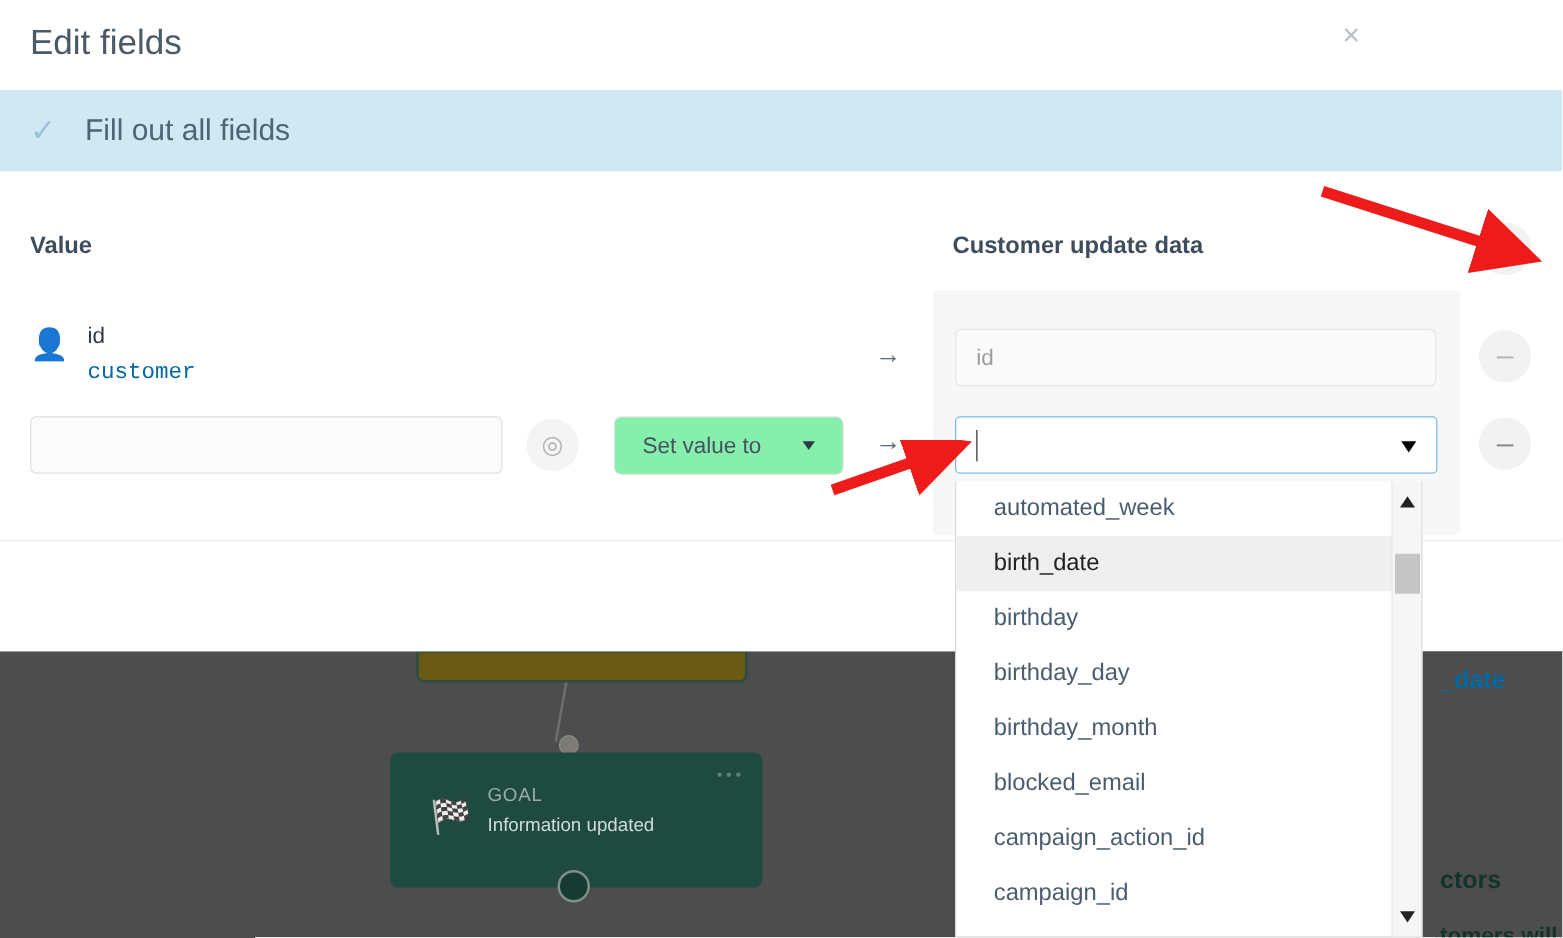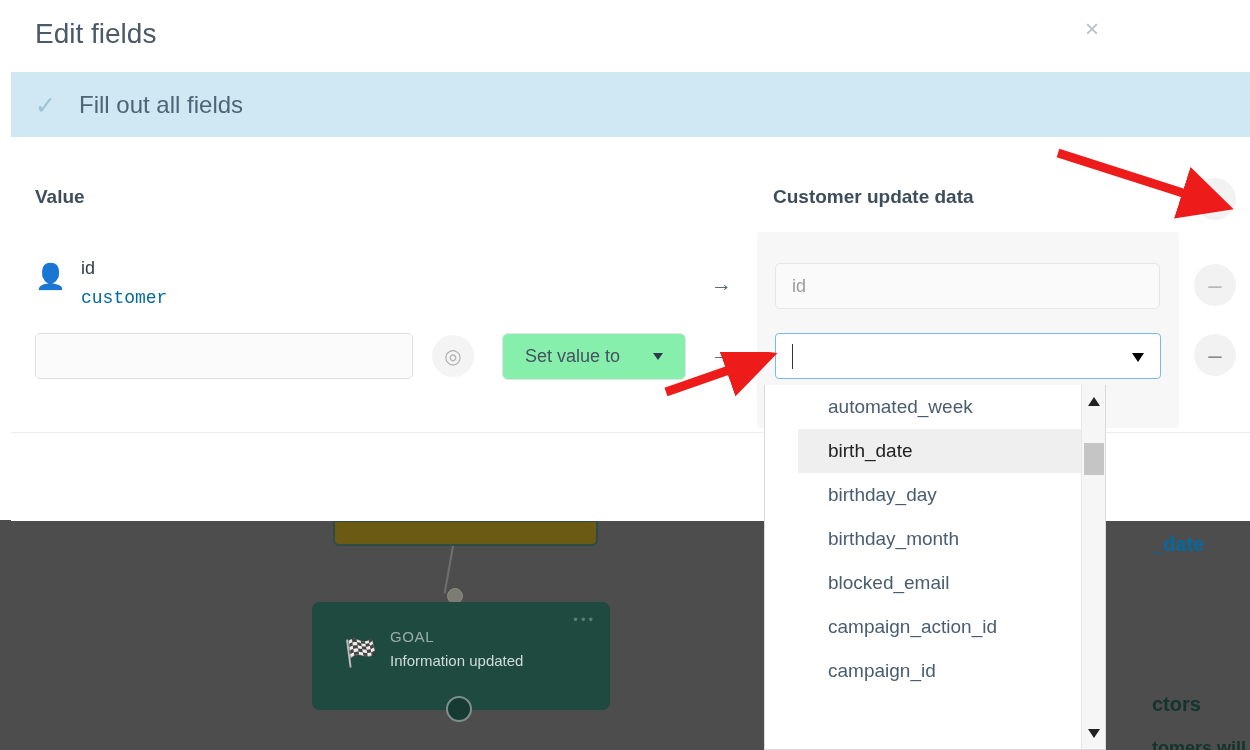--- a/index.html
+++ b/index.html
@@ -65,21 +65,21 @@
     position: absolute; left: 1152px; top: 693px;
     color: #13342c; font-size: 20px; font-weight: 600;
   }
   .bg-text-tomers {
     position: absolute; left: 1152px; top: 738px;
     color: #13342c; font-size: 18px; font-weight: 600;
   }
 
   
   .modal {
-    position: absolute; left: 11px; top: 0; width: 1114px; height: 521px;
+    position: absolute; left: 0; top: 0; width: 1114px; height: 521px;
     background: #ffffff;
   }
   .modal-header { position: relative; height: 72px; }
   .modal-title {
     position: absolute; left: 24px; top: 18px;
     font-size: 28px; color: #4b5a68; font-weight: 400;
   }
   .close-btn {
     position: absolute; right: 20px; top: 16px;
     width: 26px; height: 26px; line-height: 26px; text-align: center;
@@ -182,24 +182,23 @@
     font-size: 18px; padding: 0 16px; color: #333;
     font-family: "Liberation Sans", sans-serif;
   }
   .caret-line {
     position: absolute; left: 16px; top: 10px; width: 1px; height: 25px;
     background: #333;
   }
 
   
   .dropdown {
-    position: absolute; left: 764px; top: 385px; width: 342px; height: 365px;
+    position: absolute; left: 764px; top: 385px; width: 374px; height: 365px;
     background: #ffffff; border: 1px solid #dadada; border-top: none;
     overflow: hidden;
-    padding-left: 33px;
   }
   .dd-item {
     height: 44px; line-height: 44px; padding-left: 30px;
     font-size: 19px; color: #4a5d70; cursor: pointer;
     white-space: nowrap; overflow: hidden;
   }
   .dd-item.sel { background: #efefef; color: #222; }
 
   .dd-scrollbar {
     position: absolute; right: 0; top: 0; width: 24px; height: 365px;
@@ -298,20 +297,21 @@
     <div class="modal-footer">
       
     </div>
 
   </div>
 
   <div class="dropdown">
     <div id="dd-items">
         <div class="dd-item">automated_week</div>
         <div class="dd-item sel">birth_date</div>
+        <div class="dd-item">birthday</div>
         <div class="dd-item">birthday_day</div>
         <div class="dd-item">birthday_month</div>
         <div class="dd-item">blocked_email</div>
         <div class="dd-item">campaign_action_id</div>
         <div class="dd-item">campaign_id</div>
       </div>
     <div class="dd-scrollbar">
       <span class="dd-arrow-up"></span>
       <span class="dd-thumb"></span>
       <span class="dd-arrow-down"></span>

